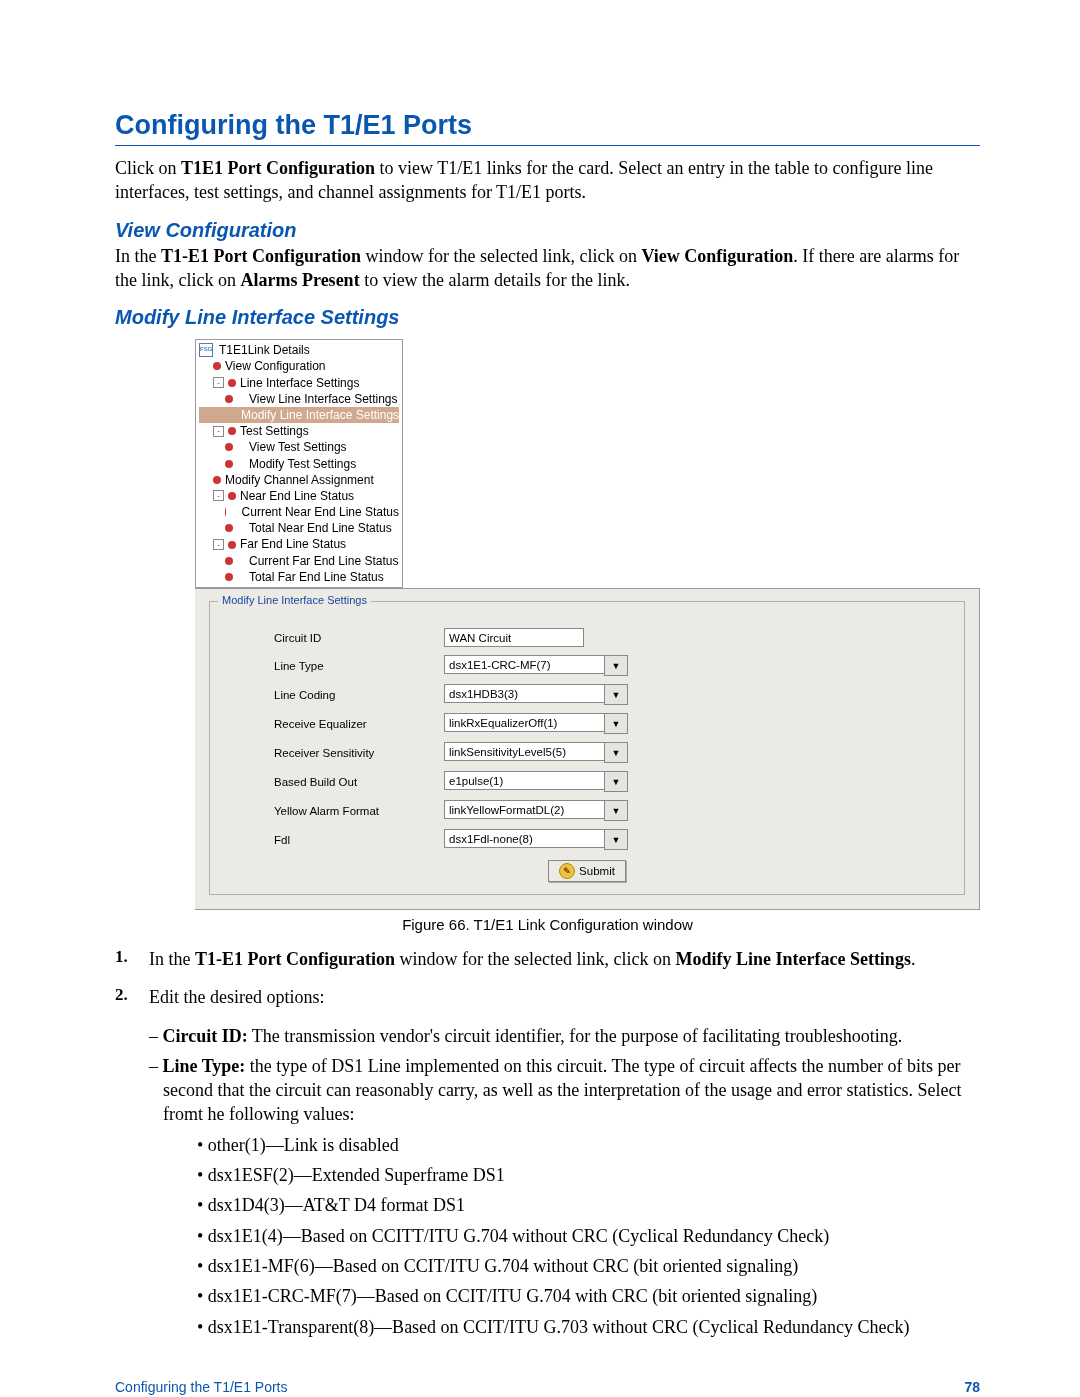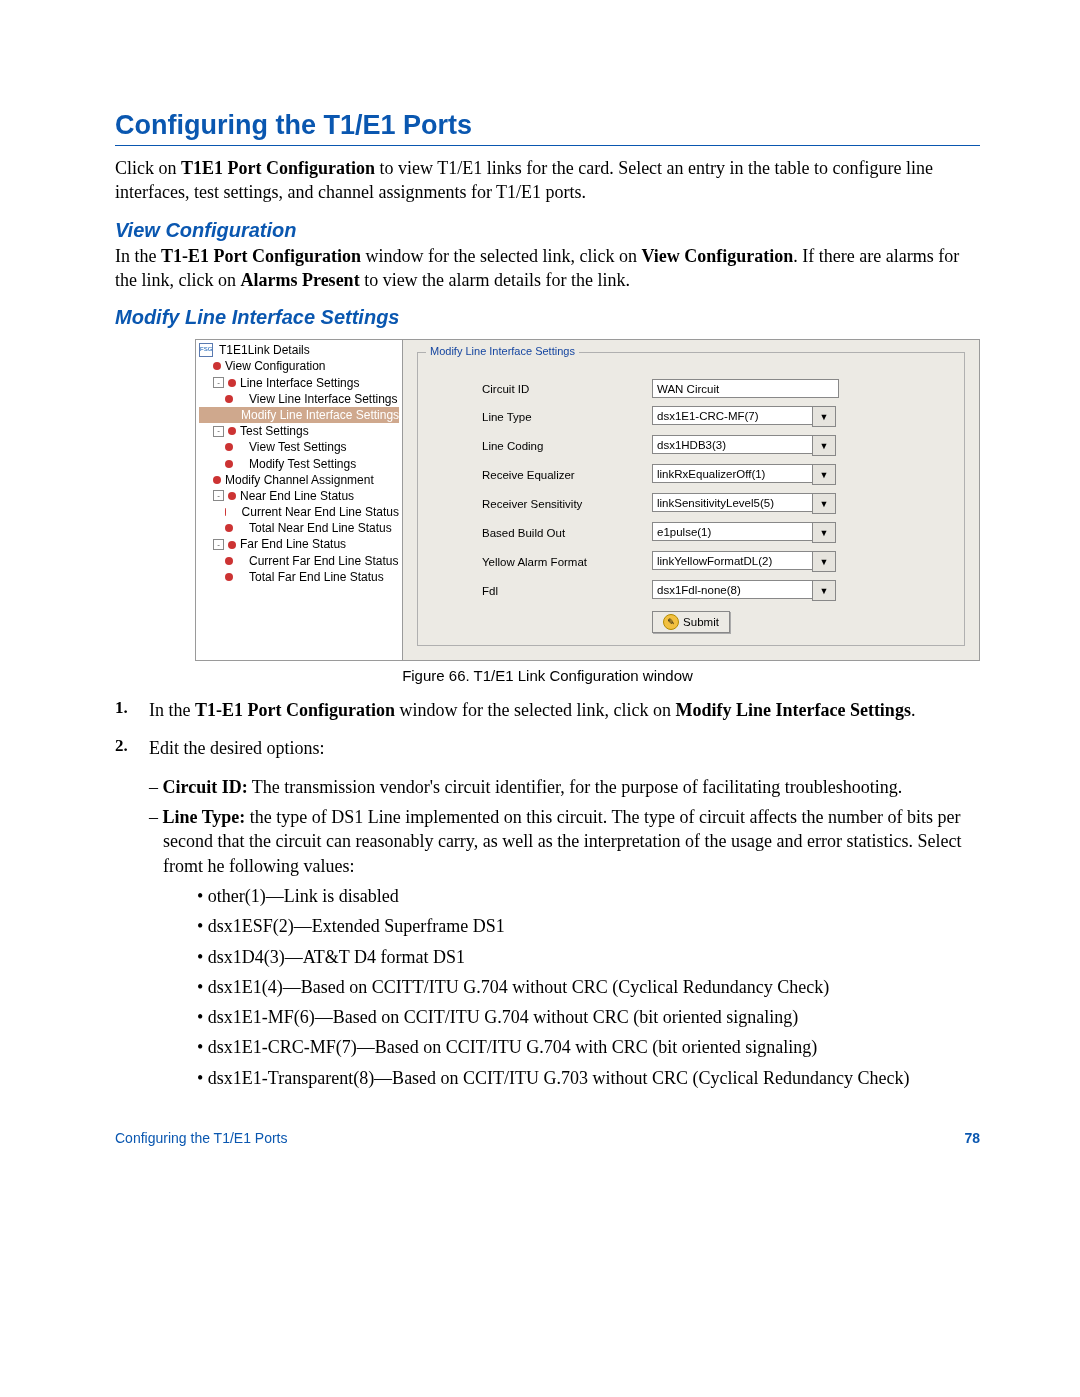--- a/index.html
+++ b/index.html
@@ -57,20 +57,21 @@
     font-family: Arial, Helvetica, sans-serif;
     font-size: 15px;
     margin: 6px 0 14px 0;
   }
   
   .shot {
     display: flex;
     font-family: Tahoma, Arial, sans-serif;
     font-size: 12px;
     color: #000;
+    flex-direction: column;
   }
   .tree {
     width: 200px;
     background: #fff;
     border: 1px solid #9a9a9a;
     padding: 2px 3px;
     line-height: 1.35;
   }
   .tree-row {
     display: flex;
@@ -137,21 +138,21 @@
     align-items: center;
     margin: 8px 0;
   }
   .flabel {
     width: 170px;
     text-align: left;
     font-size: 11.5px;
     padding-left: 50px;
   }
   .finput {
-    width: 187px;
+    width: 140px;
     height: 19px;
     border: 1px solid #888;
     background: #fff;
     font-size: 11.5px;
     padding: 1px 4px;
     box-sizing: border-box;
   }
   .fsel {
     width: 216px;
     height: 21px;

